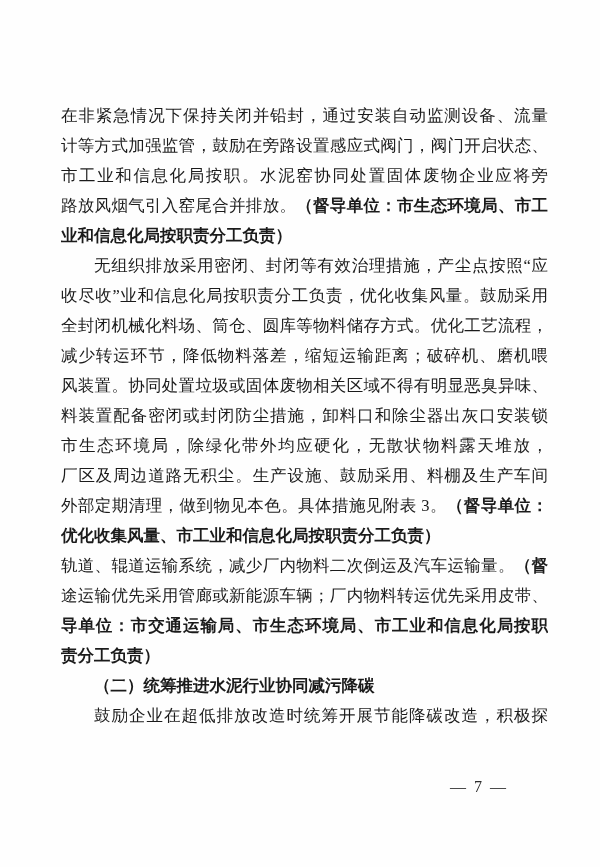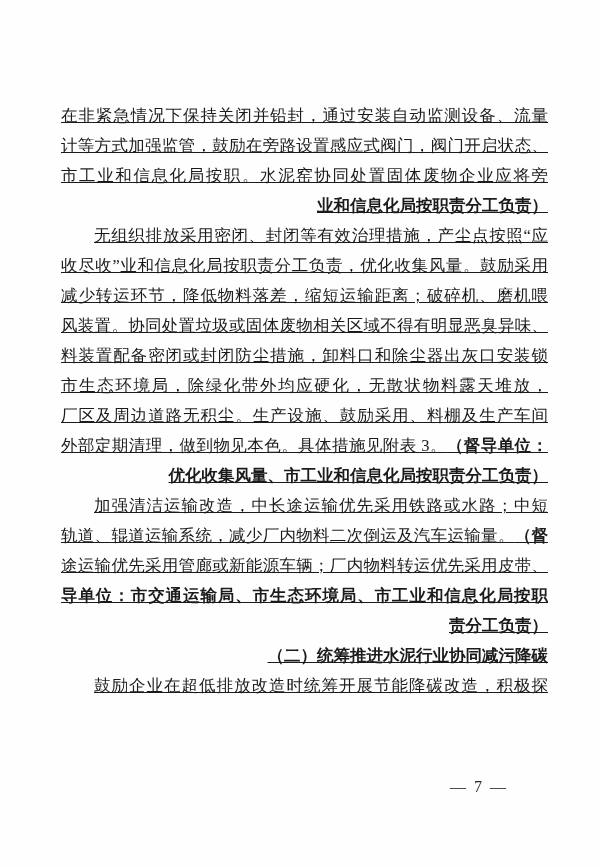--- a/index.html
+++ b/index.html
@@ -14,30 +14,28 @@
     background: #fefefe;
     overflow: hidden;
     font-family: "Liberation Serif", "DejaVu Serif", serif;
     color: #1b1b1b;
   }
   .text-block {
     position: absolute;
     left: 61px;
     top: 101px;
     width: 487px;
-    text-decoration: underline;
   }
   .line {
     height: 30px;
     line-height: 30px;
     font-size: 16.5px;
     color: #1b1b1b;
     white-space: normal;
     overflow: hidden;
-    text-align: right;
   }
   .line.justify {
     text-align: justify;
     text-align-last: justify;
     text-justify: inter-character;
   }
   .line.indent {
     padding-left: 33px;
   }
   .seg.bold {
@@ -59,31 +57,32 @@
   }
 </style>
 </head>
 <body>
 
 <div class="page">
   <div class="text-block">
       <div class="line justify"><span class="seg">在非紧急情况下保持关闭并铅封，通过安装自动监测设备、流量</span></div>
       <div class="line justify"><span class="seg">计等方式加强监管，鼓励在旁路设置感应式阀门，阀门开启状态、</span></div>
       <div class="line justify"><span class="seg">市工业和信息化局按职。水泥窑协同处置固体废物企业应将旁</span></div>
+      <div class="line justify"><span class="seg">路放风烟气引入窑尾合并排放。</span><span class="seg bold">（督导单位：市生态环境局、市工</span></div>
       <div class="line"><span class="seg bold">业和信息化局按职责分工负责）</span></div>
       <div class="line justify indent"><span class="seg">无组织排放采用密闭、封闭等有效治理措施，产尘点按照“应</span></div>
       <div class="line justify"><span class="seg">收尽收”业和信息化局按职责分工负责，优化收集风量。鼓励采用</span></div>
+      <div class="line justify"><span class="seg">全封闭机械化料场、筒仓、圆库等物料储存方式。优化工艺流程，</span></div>
       <div class="line justify"><span class="seg">减少转运环节，降低物料落差，缩短运输距离；破碎机、磨机喂</span></div>
       <div class="line justify"><span class="seg">风装置。协同处置垃圾或固体废物相关区域不得有明显恶臭异味、</span></div>
       <div class="line justify"><span class="seg">料装置配备密闭或封闭防尘措施，卸料口和除尘器出灰口安装锁</span></div>
       <div class="line justify"><span class="seg">市生态环境局，除绿化带外均应硬化，无散状物料露天堆放，</span></div>
       <div class="line justify"><span class="seg">厂区及周边道路无积尘。生产设施、鼓励采用、料棚及生产车间</span></div>
       <div class="line justify"><span class="seg">外部定期清理，做到物见本色。具体措施见附表 3。</span><span class="seg bold">（督导单位：</span></div>
       <div class="line"><span class="seg bold">优化收集风量、市工业和信息化局按职责分工负责）</span></div>
-      <div class="line justify indent"><span class="seg">加强清洁运输改造，中长途运输优先采用铁路或水路；中短</span></div>
       <div class="line justify"><span class="seg">轨道、辊道运输系统，减少厂内物料二次倒运及汽车运输量。</span><span class="seg bold">（督</span></div>
       <div class="line justify"><span class="seg">途运输优先采用管廊或新能源车辆；厂内物料转运优先采用皮带、</span></div>
       <div class="line justify"><span class="seg bold">导单位：市交通运输局、市生态环境局、市工业和信息化局按职</span></div>
       <div class="line"><span class="seg bold">责分工负责）</span></div>
       <div class="line indent heading"><span class="seg bold">（二）统筹推进水泥行业协同减污降碳</span></div>
       <div class="line justify indent"><span class="seg">鼓励企业在超低排放改造时统筹开展节能降碳改造，积极探</span></div>
     </div>
   <div class="page-number">— 7 —</div>
 </div>
 

